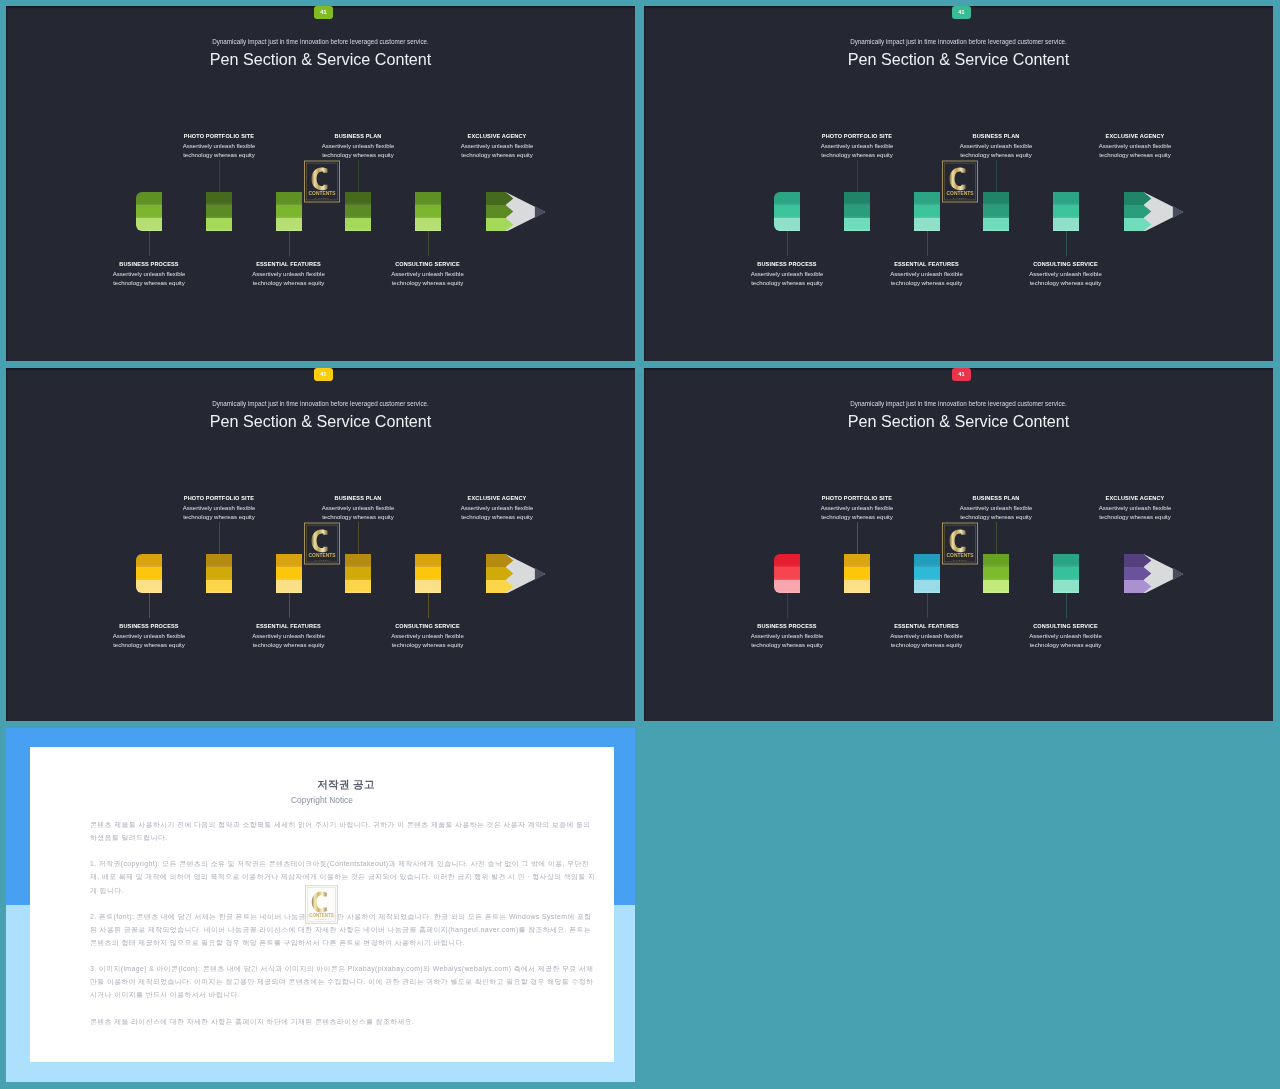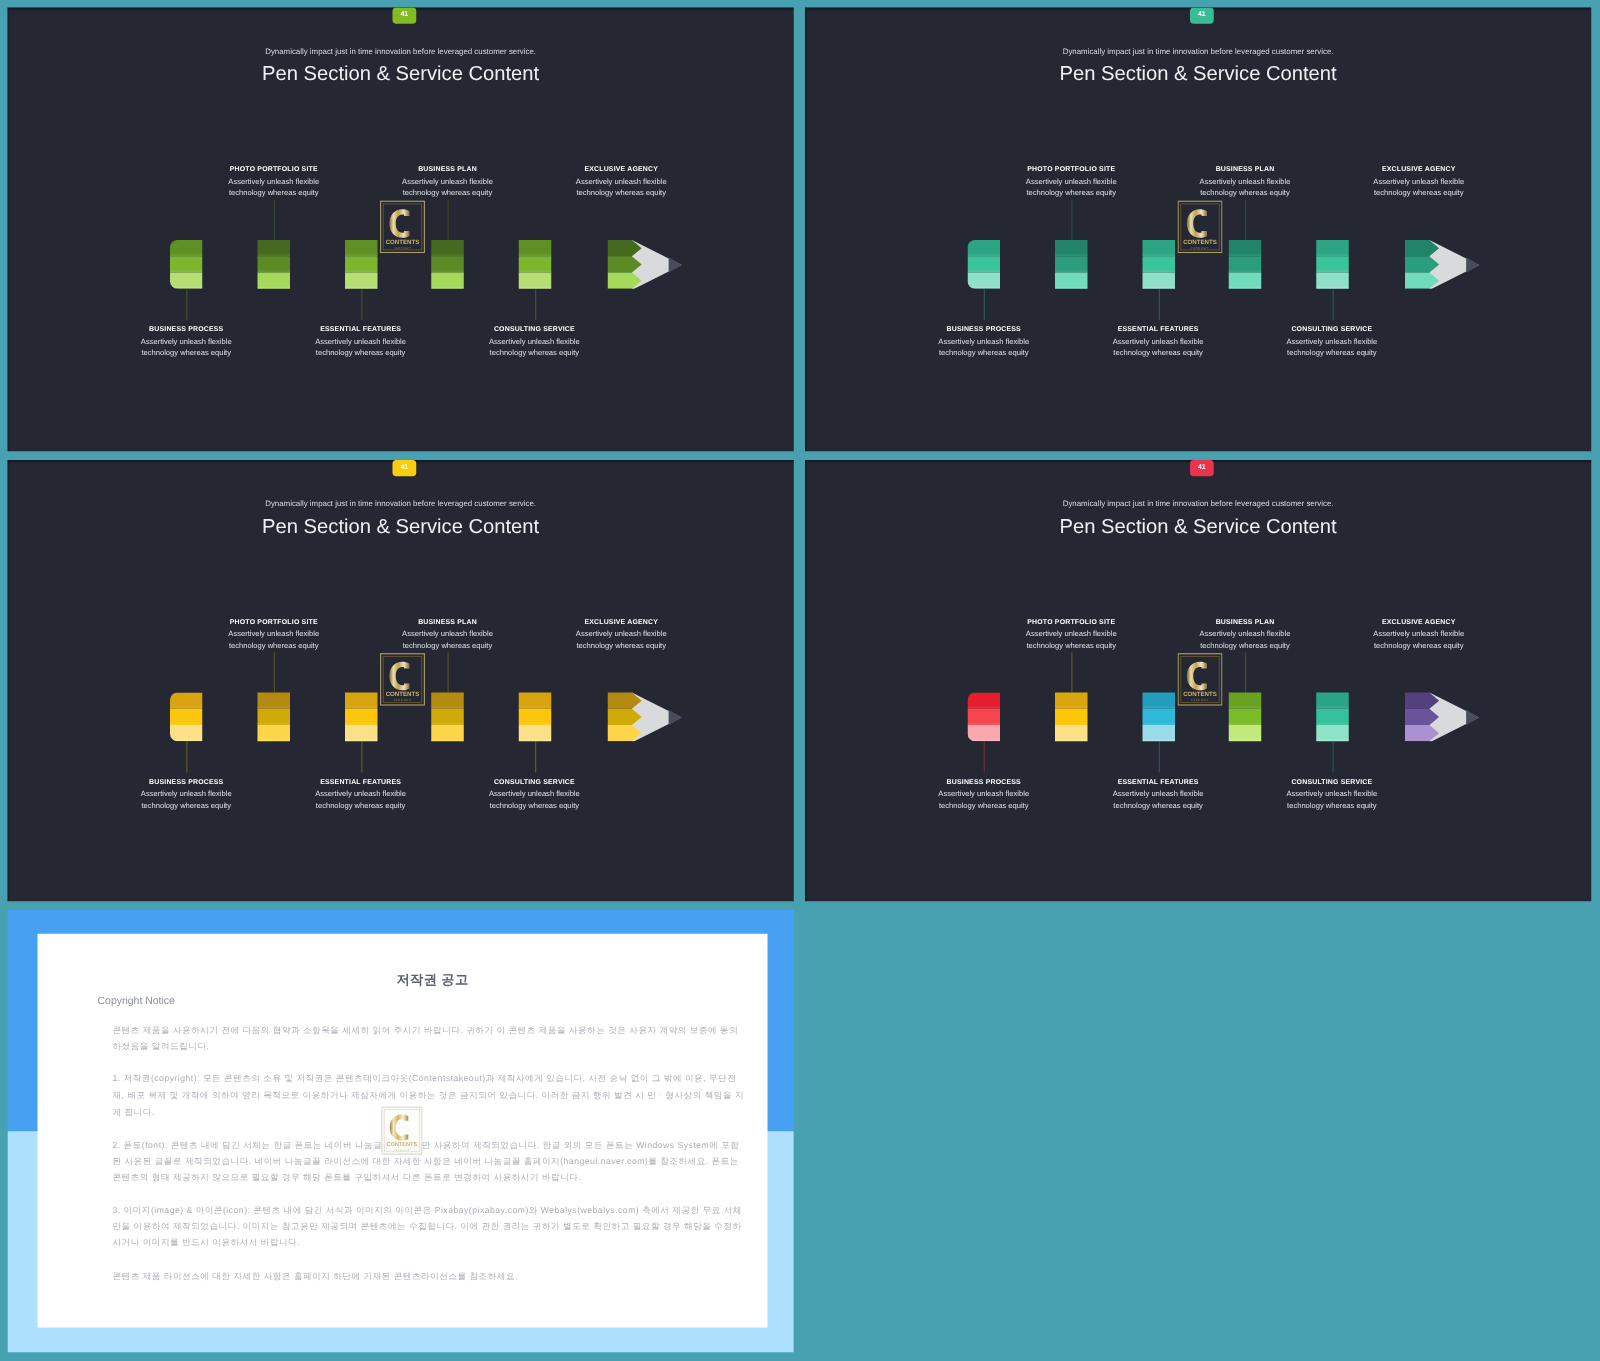--- a/index.html
+++ b/index.html
@@ -35,21 +35,21 @@
 .seg .b{top:13px;height:13px;}
 .seg .c{top:26px;height:13px;}
 .seg.first{border-top-left-radius:6px;border-bottom-left-radius:6px;overflow:hidden;}
 .tipw{position:absolute;}
 .logo{position:absolute;left:298px;top:154px;opacity:.95;}
 .logo5{position:absolute;left:299px;top:157px;opacity:.85;}
 
 .band{position:absolute;left:0;top:177px;width:629px;height:177px;background:#ade0fc;}
 .card{position:absolute;left:24px;top:19px;width:584px;height:315px;background:#fff;}
 .ck{text-align:center;font-size:10.6px;color:#5c6170;font-weight:700;margin-top:30px;line-height:14px;letter-spacing:.3px;margin-left:48px;}
-.ce{text-align:left;font-size:8.4px;color:#8a8f9c;margin-top:4px;line-height:10px;padding-left:48px;}
+.ce{text-align:center;font-size:8.4px;color:#8a8f9c;margin-top:4px;line-height:10px;}
 .cp{font-size:6.9px;color:#a9adb6;line-height:13.1px;margin:13.1px 0 0 60px;width:506px;text-align:left;letter-spacing:.4px;}
 </style>
 </head>
 <body>
 
 <div class="page">
 <div class="slide s1">
   <div class="badge" style="background:#83bb22">
         <span>41</span>
       </div>

